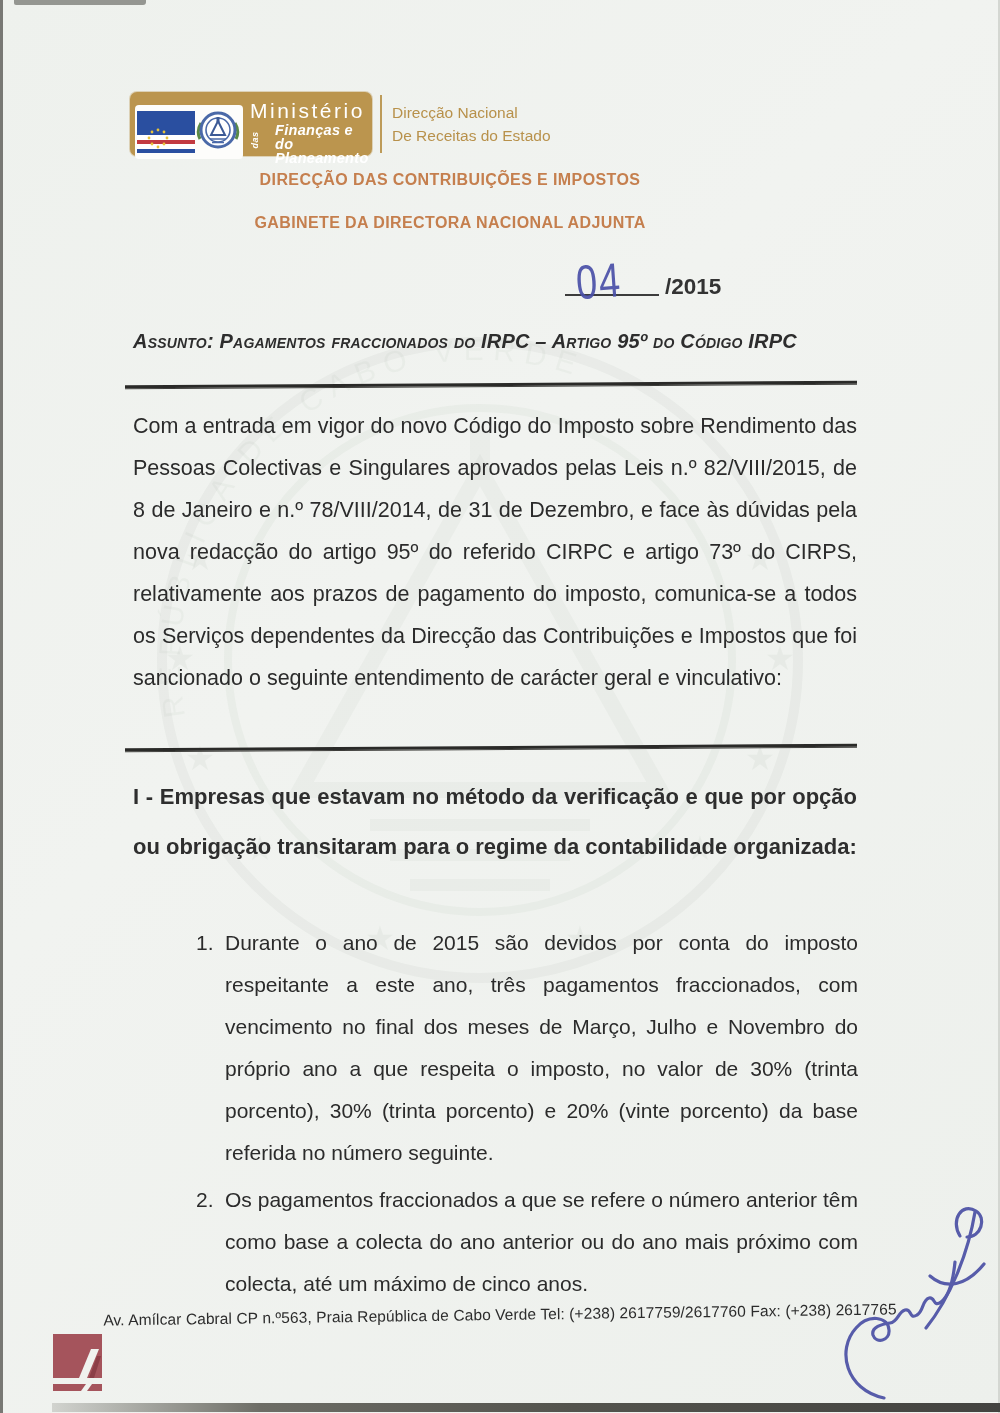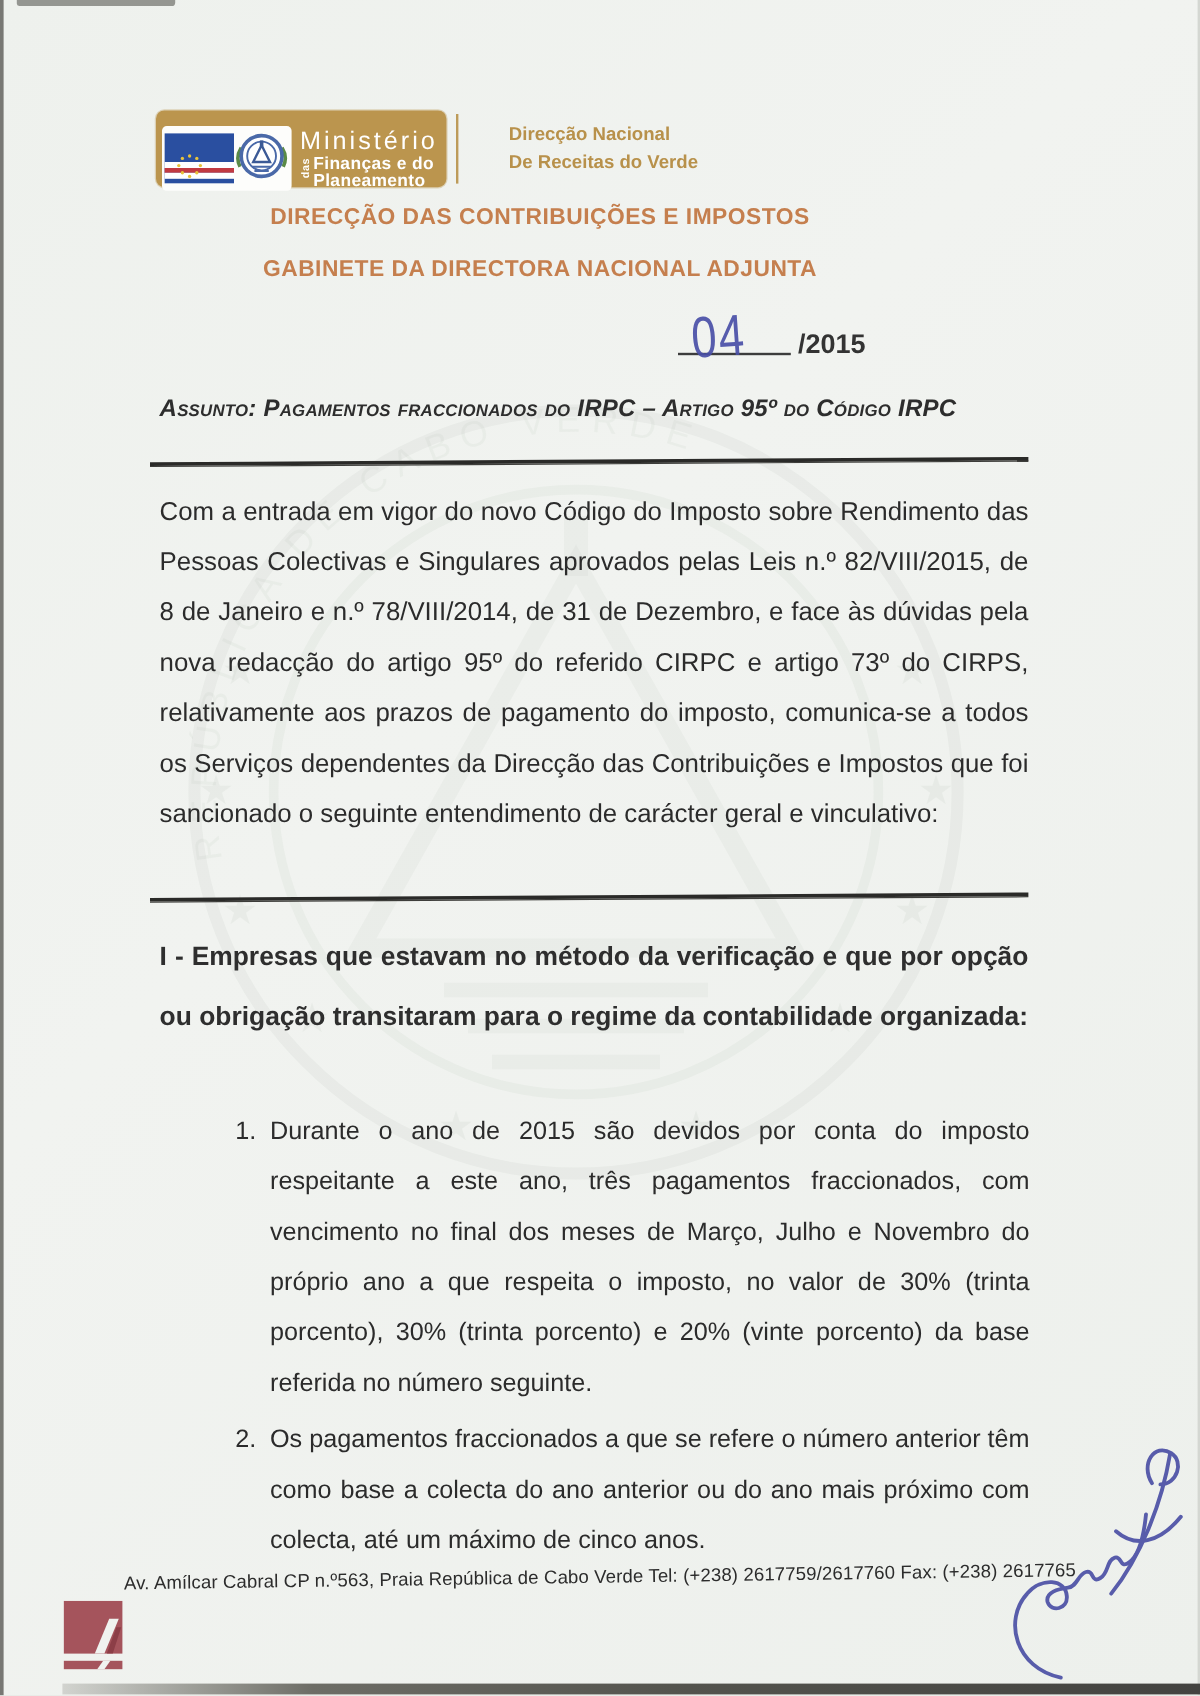--- a/index.html
+++ b/index.html
@@ -23,27 +23,27 @@
   .logo-row { position:absolute; left:130px; top:92px; display:flex; align-items:flex-start; }
   .logo-gold {
     width:242px; height:64px; background:#bb954e; border-radius:7px;
     display:flex; align-items:center; padding:21px 8px 5px 5px; gap:7px;
     box-shadow:0 0 0 1px rgba(187,149,78,.35);
   }
   .logo-white { background:#fdfdfb; border-radius:4px; height:54px; width:118px;
     display:flex; align-items:center; justify-content:space-evenly; padding:2px; }
   .ministry-text { display:flex; flex-direction:column; color:#fff; line-height:1; }
   .ministry-title { font-size:21px; letter-spacing:2.5px; font-weight:400; margin-bottom:2px; }
-  .ministry-sub { display:flex; align-items:center; gap:1px; }
+  .ministry-sub { display:flex; align-items:center; gap:15px;font-style:italic; }
   .das { font-size:9px; font-weight:700; transform:rotate(-90deg); width:10px; letter-spacing:.5px; }
   .fin-plan { font-size:14.5px; font-weight:700; line-height:14px; letter-spacing:.3px; }
   .logo-divider { width:2px; height:58px; background:#bd9b59; margin:0 10px 0 8px; margin-top:3px; }
-  .direction-block { color:#b8914b; font-weight:700; font-size:15.5px; line-height:23px; padding-top:9px;margin-left:32px; }
-  
-  .dept { position:absolute; left:0; width:900px; text-align:center; color:#c57f4e; font-weight:700; font-size:19px; letter-spacing:.4px; }
+  .direction-block { color:#b8914b; font-weight:400; font-size:15.5px; line-height:23px; padding-top:9px; }
+  
+  .dept { position:absolute; left:0; width:900px; text-align:center; color:#c57f4e; font-weight:700; font-size:16px; letter-spacing:.4px; }
   .dept1 { top:171px; } .dept2 { top:214px; }
   .oficio { position:absolute; left:293px; top:258px; height:46px; width:480px; }
   .oficio-label { position:absolute; left:0; bottom:4px; font-weight:700; font-size:22.5px; color:#333; letter-spacing:.3px; }
   .oficio-blank { position:absolute; left:272px; bottom:8px; width:94px; border-bottom:2.5px solid #3c3c3c; height:34px; }
   .oficio-num { position:absolute; left:8px; bottom:-12px; color:#4a50a8; font-size:43px; font-weight:400;
     transform:rotate(-4deg) scaleY(1.12) scaleX(.88); letter-spacing:2px; opacity:.92; }
   .oficio-year { position:absolute; left:372px; bottom:4px; font-weight:700; font-size:22.5px; color:#333; }
   .subject { position:absolute; left:133px; top:330px; width:740px; font-weight:700; font-size:20px;
     font-variant:small-caps; letter-spacing:.2px; color:#2d2d2d;font-style:italic; }
   
@@ -138,21 +138,21 @@
           <span class="fin-plan">
             <span>Finanças e do</span><br>
             <span>Planeamento</span>
           </span>
         </span>
       </div>
     </div>
     <div class="logo-divider"></div>
     <div class="direction-block">
       <div>Direcção Nacional</div>
-      <div>De Receitas do Verde</div>
+      <div>De Receitas do Estado</div>
     </div>
   </div>
 
   <div class="dept dept1">DIRECÇÃO DAS CONTRIBUIÇÕES E IMPOSTOS</div>
   <div class="dept dept2">GABINETE DA DIRECTORA NACIONAL ADJUNTA</div>
 
   <div class="oficio">
     <span class="oficio-blank">
       <span class="oficio-num">04</span>
     </span>

